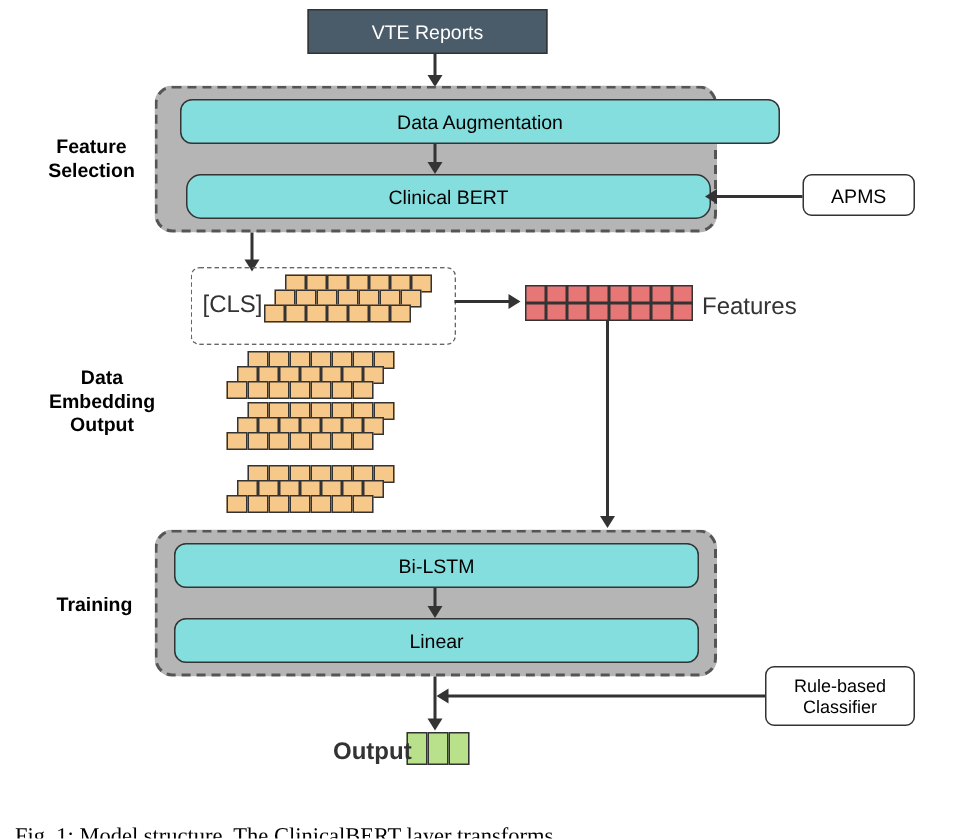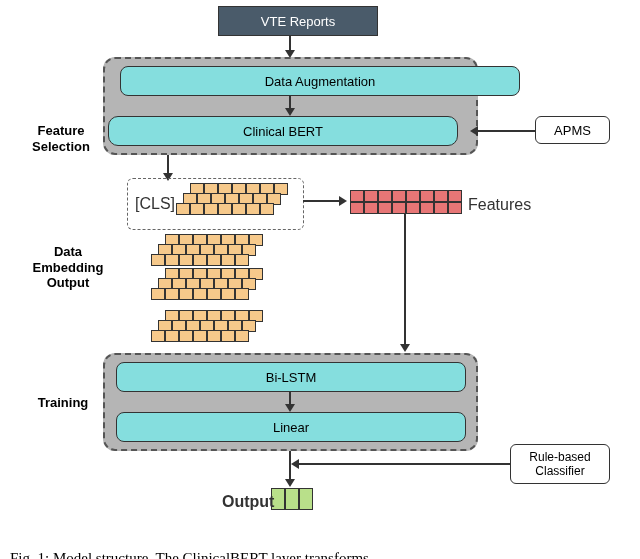--- a/index.html
+++ b/index.html
@@ -95,40 +95,40 @@
   }
   .cls-outline {
     position: absolute;
     border: 1px dashed #666;
     border-radius: 6px;
   }
 </style>
 </head>
 <body>
 
-<div class="box dark-box" style="left:218px; top:6px; width:160px; height:30px;">
+<div class="box dark-box" style="left:205px; top:6px; width:160px; height:30px;">
   <span>VTE Reports</span>
 </div>
 
 <div class="arrow" style="left:289px; top:36px; width:2px; height:16px;"></div>
 <div class="arrow-head-down" style="left:285px; top:50px;"></div>
 
 <div class="dashed-group" style="left:103px; top:57px; width:375px; height:98px;"></div>
 
-<div class="section-label" style="left:23px; top:90px; width:76px; white-space:pre-line;margin-top:33px;">Feature
+<div class="section-label" style="left:23px; top:90px; width:76px; white-space:pre-line;">Feature
 Selection</div>
 
 <div class="box teal-box" style="left:120px; top:66px; width:400px; height:30px;">
   <span>Data Augmentation</span>
 </div>
 
 <div class="arrow" style="left:289px; top:96px; width:2px; height:14px;"></div>
 <div class="arrow-head-down" style="left:285px; top:108px;"></div>
 
-<div class="box teal-box" style="left:108px; top:116px; width:350px; height:30px;border-radius:10px;">
+<div class="box teal-box" style="left:124px; top:116px; width:350px; height:30px;border-radius:10px;">
   <span>Clinical BERT</span>
 </div>
 
 <div class="box white-box" style="left:535px; top:116px; width:75px; height:28px; border-radius:6px;">
   <span>APMS</span>
 </div>
 
 <div class="arrow" style="left:478px; top:130px; width:57px; height:2px;"></div>
 <div class="arrow-head-left" style="left:470px; top:126px;"></div>
 

